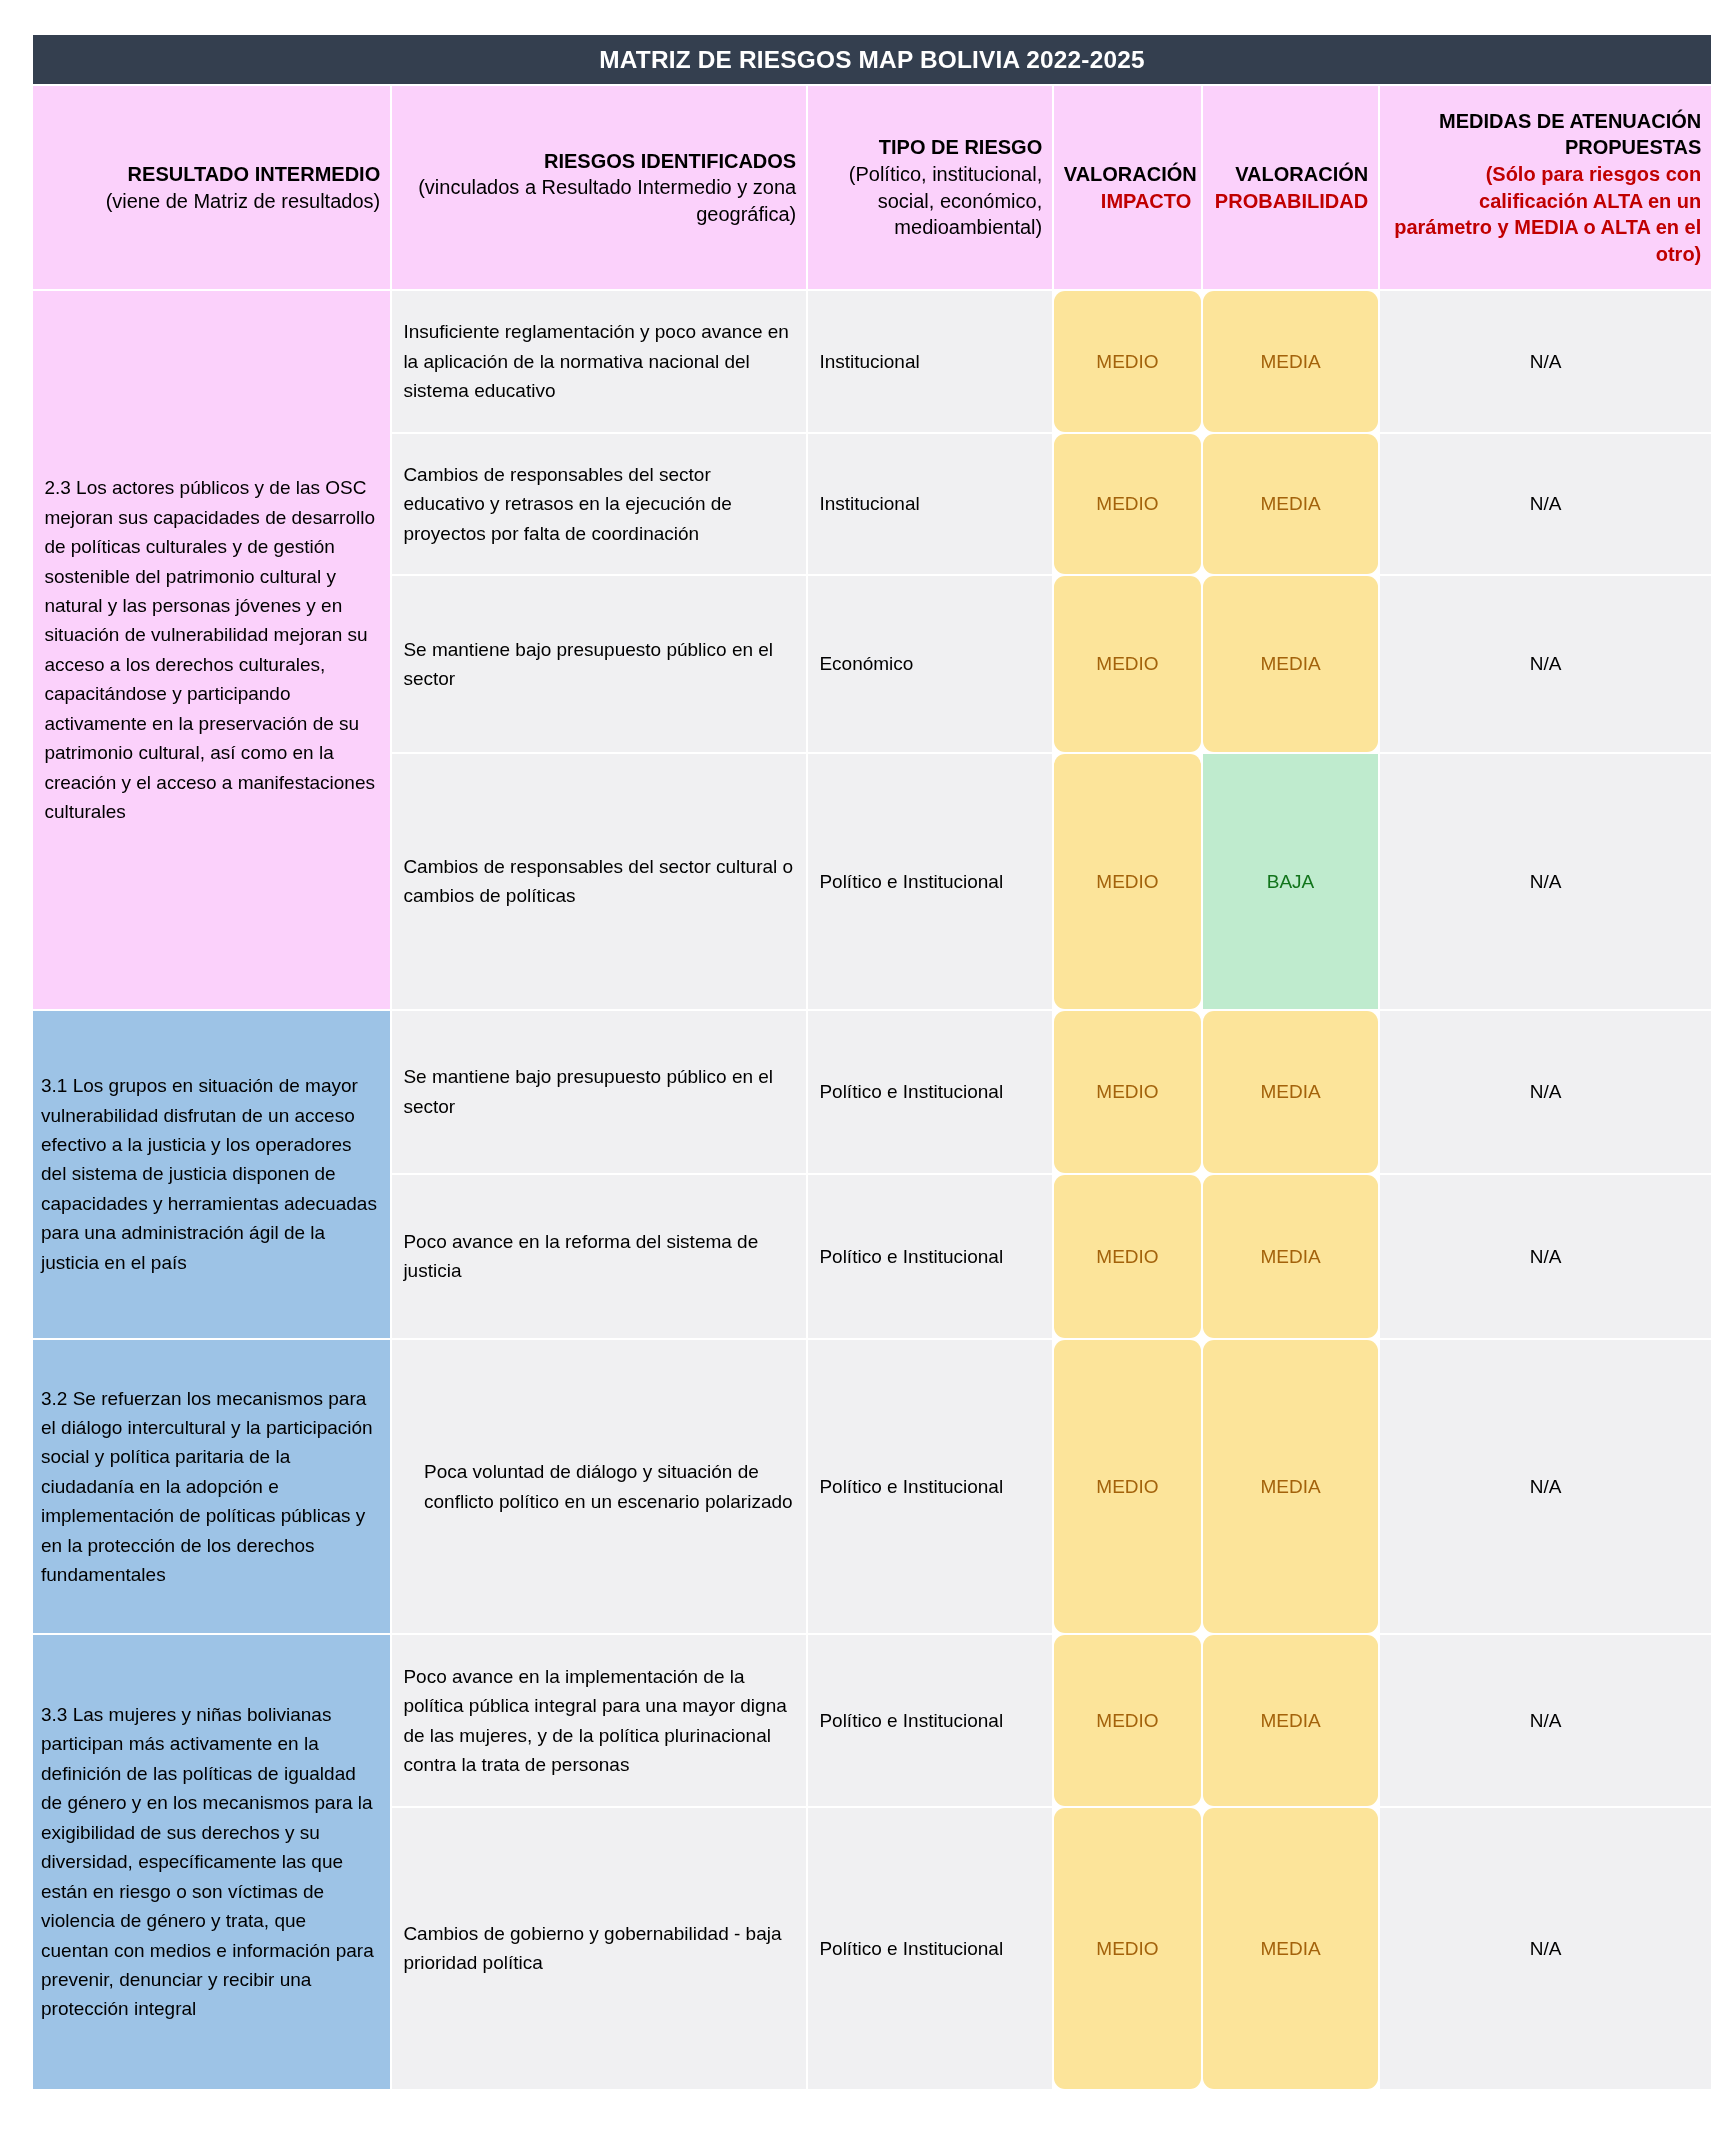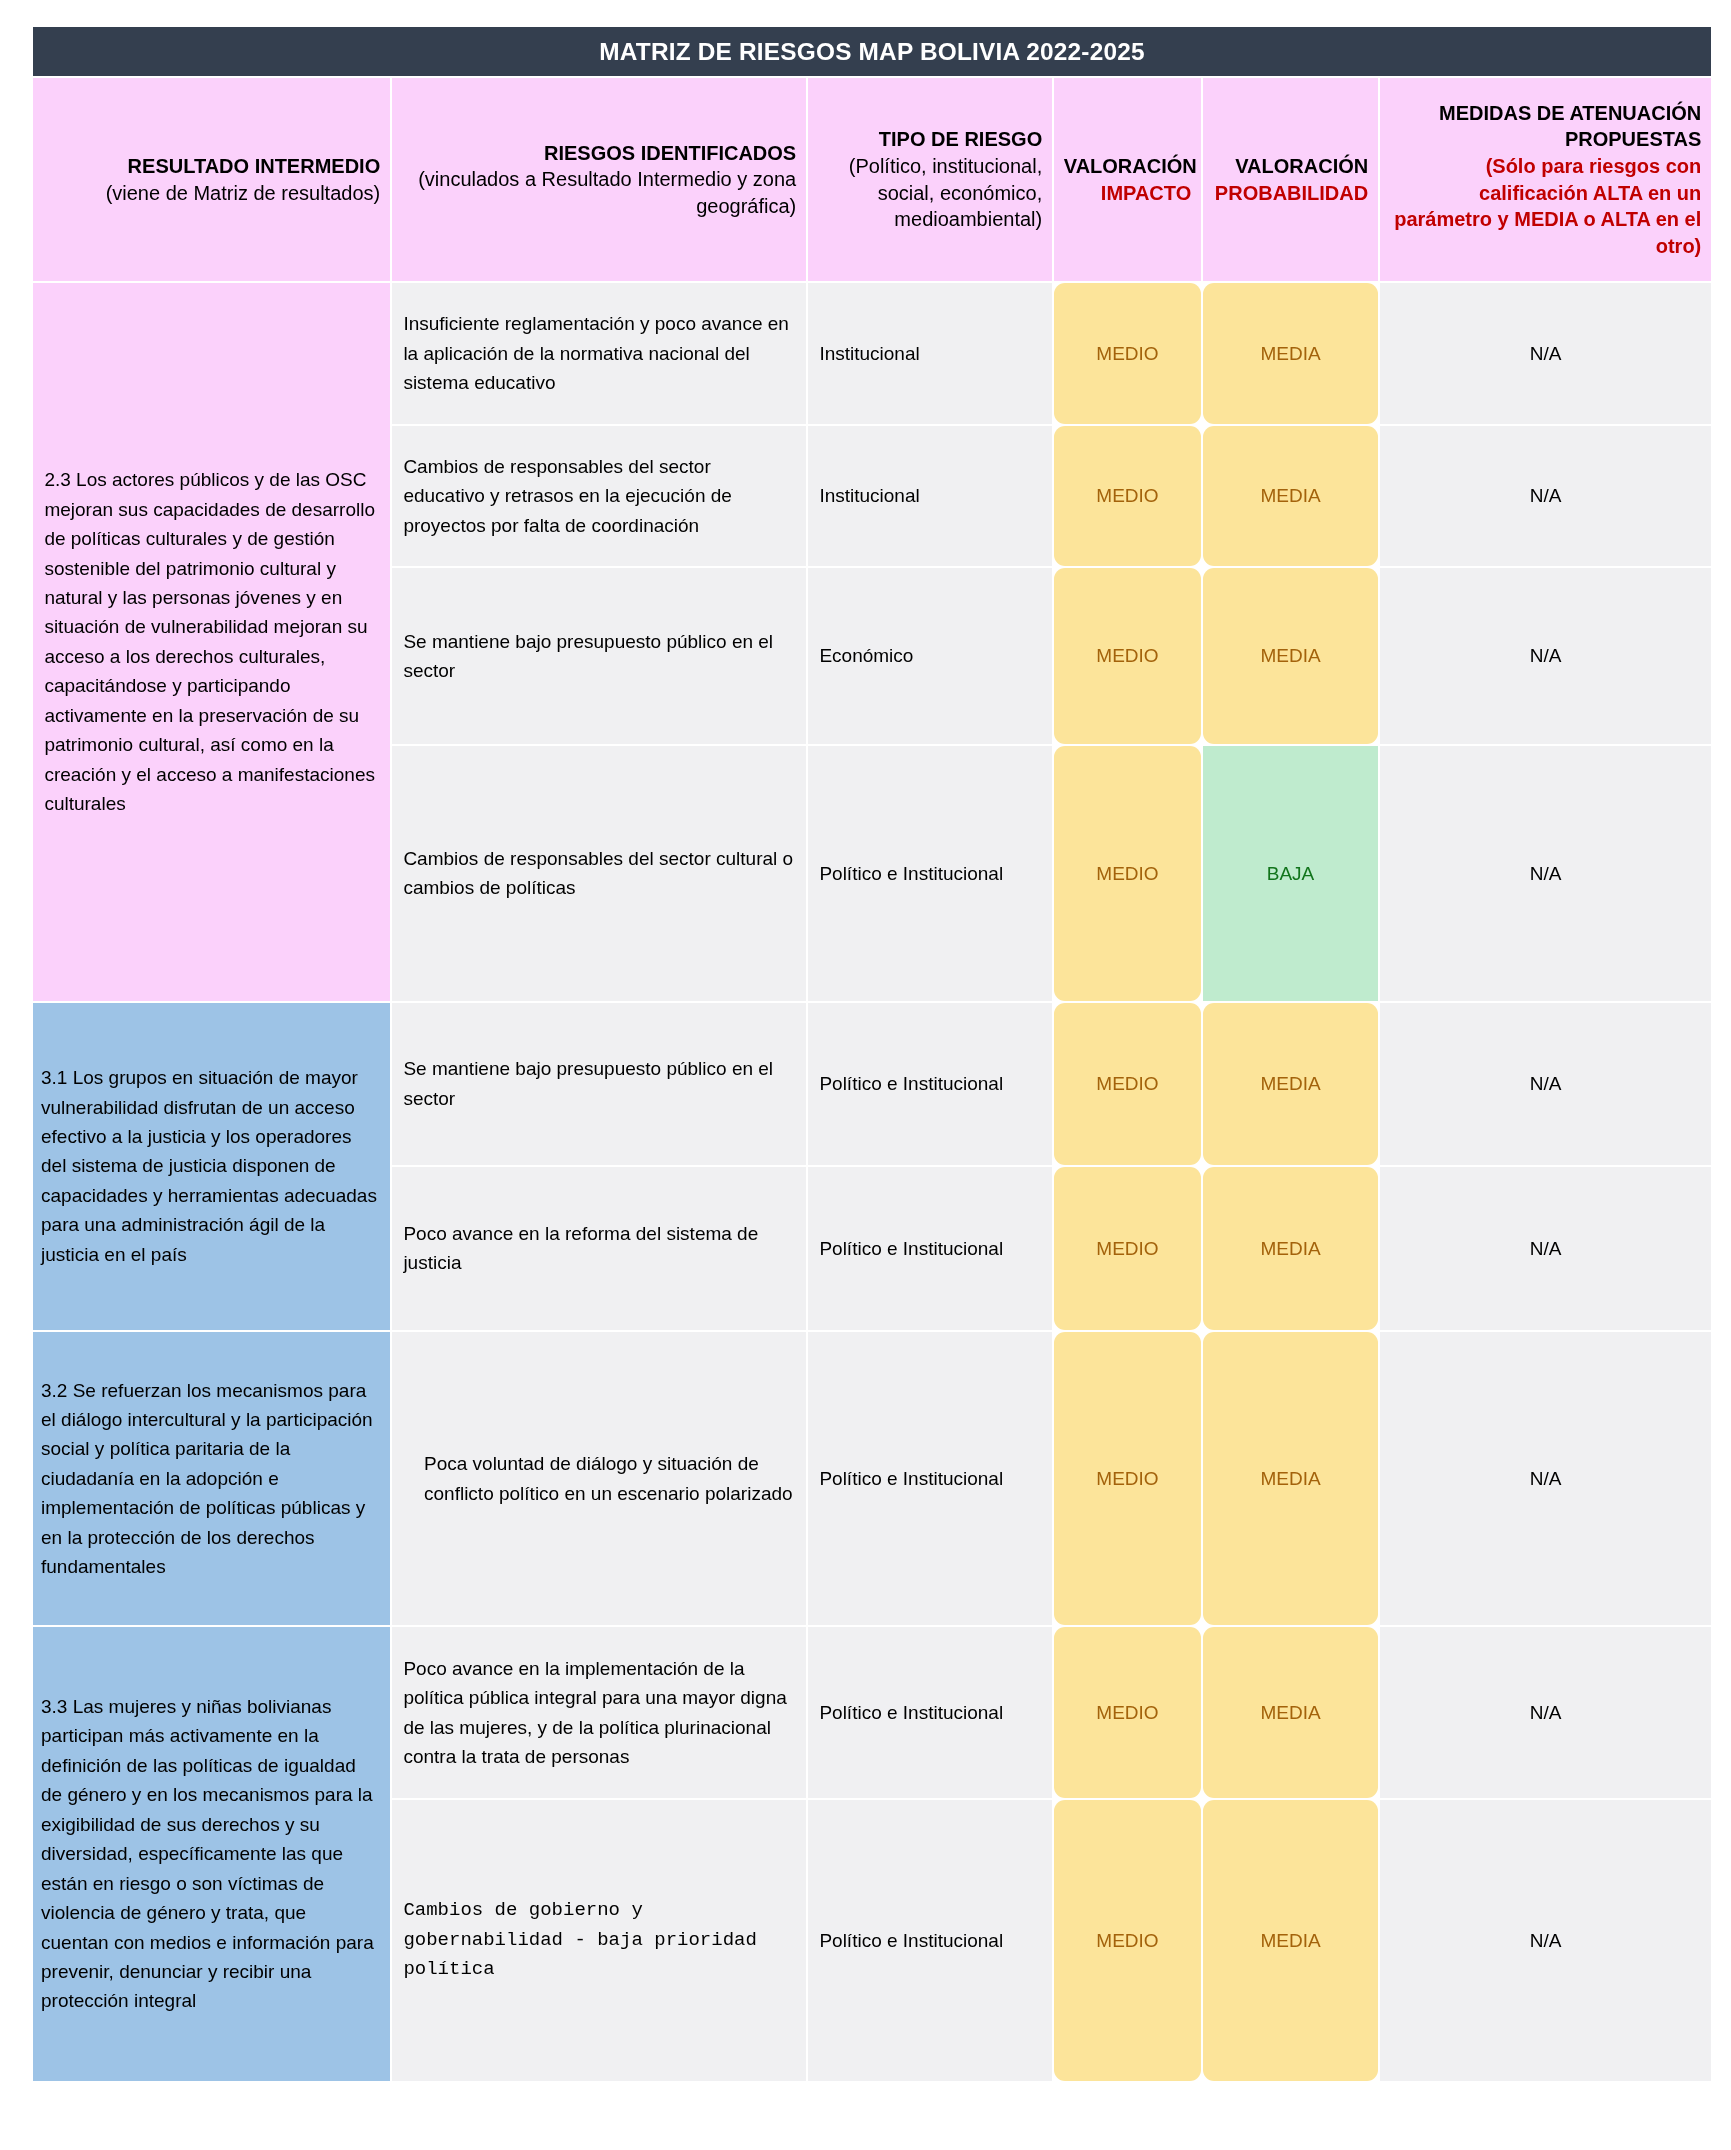--- a/index.html
+++ b/index.html
@@ -1,17 +1,17 @@
 <!DOCTYPE html>
 <html style="font-size:13px"><head>
 <meta charset="utf-8">
 <style>
   html,body{margin:0;padding:0;background:#ffffff;}
   body{width:1731px;height:2151px;font-family:"Liberation Sans",sans-serif;-webkit-font-smoothing:antialiased;}
-  #sheet{position:absolute;left:0;top:4px;width:1731px;height:2107px;}
+  #sheet{position:absolute;left:0;top:12px;width:1731px;height:2107px;}
 
   table.matrix{position:absolute;left:31px;top:21px;width:1678px;border-collapse:separate;border-spacing:2.4px;table-layout:fixed;}
 
   
   td.title{
     background:#343f4f;color:#ffffff;font-weight:bold;font-size:24.4px;
     text-align:center;height:47px;letter-spacing:0.2px;
   }
 
   
@@ -138,21 +138,21 @@
         </tr>
         <tr>
           <td class="cell outcome-blue" rowspan="2">3.3 Las mujeres y niñas bolivianas participan más activamente en la definición de las políticas de igualdad de género y en los mecanismos para la exigibilidad de sus derechos y su diversidad, específicamente las que están en riesgo o son víctimas de violencia de género y trata, que cuentan con medios e información para prevenir, denunciar y recibir una protección integral</td>
           <td class="cell" style="height: 151px;">Poco avance en la implementación de la política pública integral para una mayor digna de las mujeres, y de la política plurinacional contra la trata de personas</td>
           <td class="cell">Político e Institucional</td>
           <td class="cell yellow">MEDIO</td>
           <td class="cell yellow">MEDIA</td>
           <td class="cell na">N/A</td>
         </tr>
         <tr>
-          <td class="cell" style="height: 261px; font-family: Liberation Mono, monospace;">Cambios de gobierno y gobernabilidad - baja prioridad política</td>
+          <td class="cell" style="height: 261px;">Cambios de gobierno y gobernabilidad - baja prioridad política</td>
           <td class="cell">Político e Institucional</td>
           <td class="cell yellow">MEDIO</td>
           <td class="cell yellow">MEDIA</td>
           <td class="cell na">N/A</td>
         </tr>
       </tbody>
   </table>
 </div>
 
 

